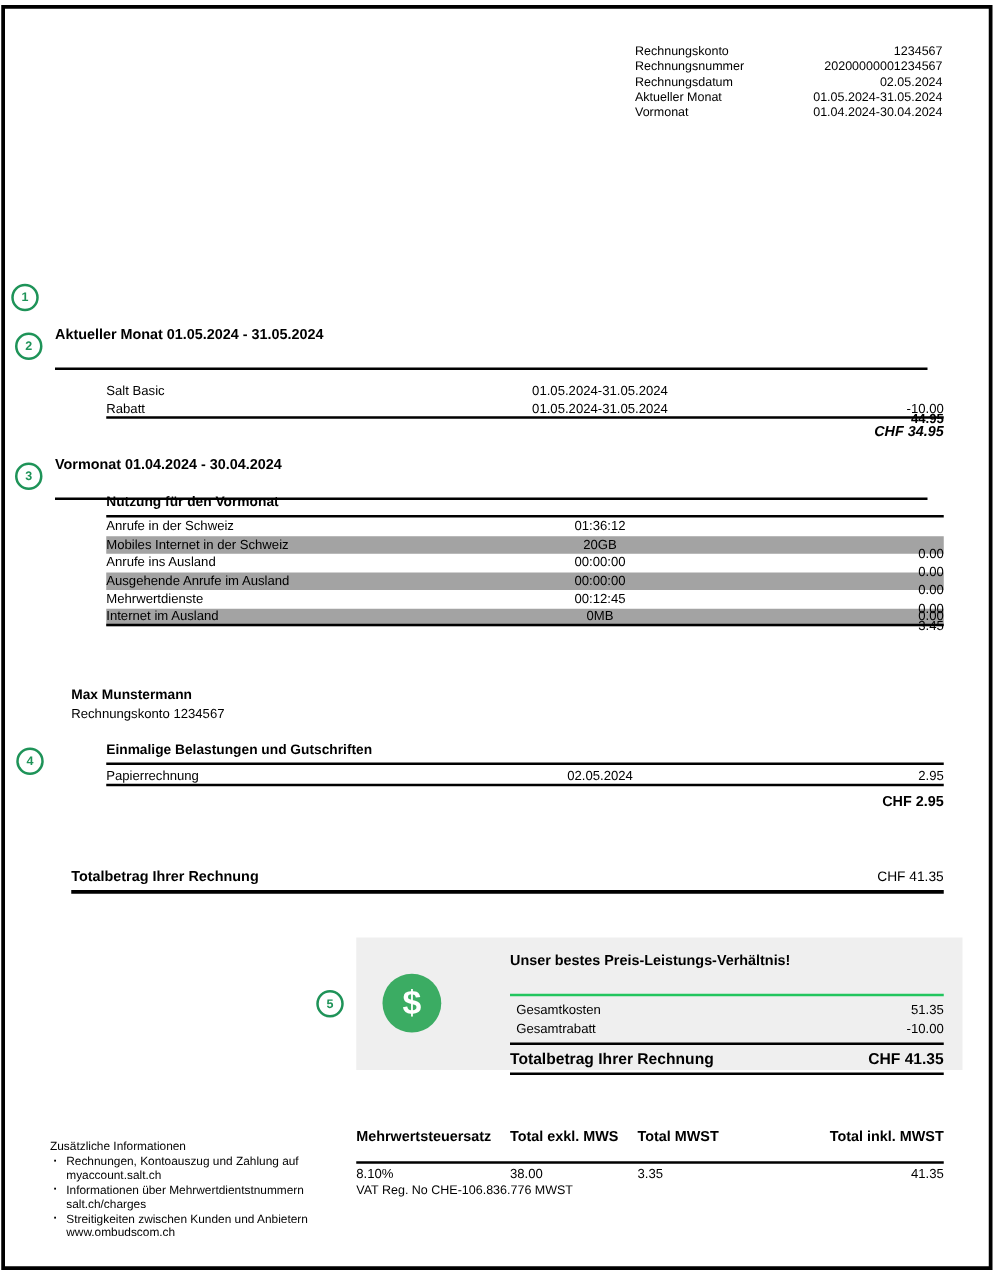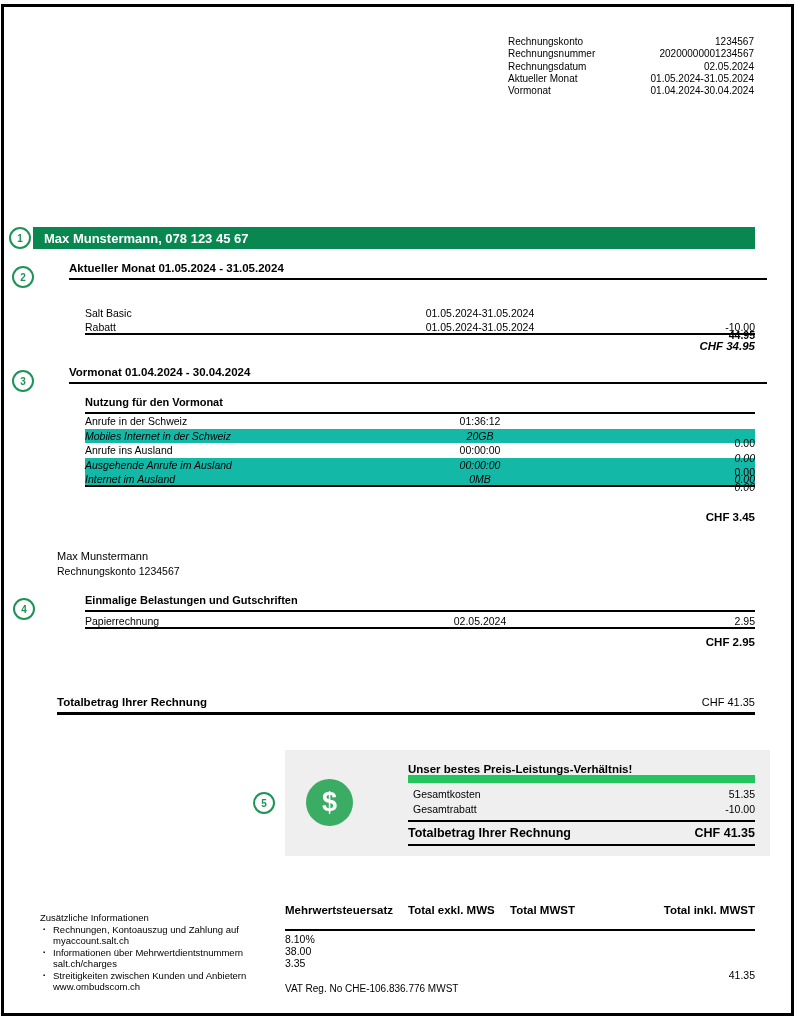--- a/index.html
+++ b/index.html
@@ -20,61 +20,61 @@
   
   .marker { position: absolute; width: 22px; height: 22px; border: 2px solid #1e9358; border-radius: 50%;
             background: #fff; color: #1e9358; font-size: 10px; font-weight: bold;
             display: flex; align-items: center; justify-content: center; }
   .m1 { left: 9px;  top: 227px; }
   .m2 { left: 12px; top: 266px; }
   .m3 { left: 12px; top: 370px; }
   .m4 { left: 13px; top: 598px; }
   .m5 { left: 253px; top: 792px; }
 
-  .sec-title { position: absolute; left: 69px; width: 698px; font-weight: bold; font-size: 11.5px;
-               padding-bottom: 4px; border-bottom: 2px solid #000; }
+  .sec-title { position: absolute; left: 44px; width: 698px; font-weight: bold; font-size: 11.5px;
+               padding-bottom: 20px; border-bottom: 2px solid #000; }
   .sub-title { position: absolute; left: 85px; width: 670px; font-weight: bold; font-size: 11px;
                padding-bottom: 4px; border-bottom: 2px solid #000; }
 
   .tbl { position: absolute; left: 85px; width: 670px; font-size: 10.5px; }
   .tbl .trow { display: flex; align-items: center; height: 14.5px; }
-  .tbl .trow.shaded { background: #14b8a6; font-style: italic; }
+  .tbl .trow.shaded { background: #a3a3a3; }
   .tbl .c-label { width: 250px; }
   .tbl .c-mid { width: 290px; text-align: center; }
   .tbl .c-amt { flex: 1; text-align: right; margin-top: 44px; }
   .tbl .bottom-line { border-bottom: 2.5px solid #000; align-items: flex-end; }
 
   .total-line { position: absolute; right: 46px; width: 300px; text-align: right;
                 font-weight: bold; font-size: 11.5px; }
 
   .customer { position: absolute; left: 57px; top: 549px; font-size: 10.5px; line-height: 15px; }
-  .customer .name { font-weight: normal; font-size: 11px; }
+  .customer .name { font-weight: bold; font-size: 11px; }
 
   .grand-total { position: absolute; left: 57px; top: 696px; width: 698px; display: flex;
                  justify-content: space-between; align-items: flex-end;
                  padding-bottom: 4px; border-bottom: 3px solid #000; }
   .grand-total .gt-label { font-weight: bold; font-size: 11.5px; }
   .grand-total .gt-amt { font-size: 11px; }
 
   
   .summary-box { position: absolute; left: 285px; top: 750px; width: 485px; height: 106px; background: #efefef; }
   .coin { position: absolute; left: 21px; top: 29px; width: 47px; height: 47px; border-radius: 50%;
           background: #3bac63; color: #fff; display: flex; align-items: center; justify-content: center;
           font-size: 27px; font-weight: bold; }
   .box-content { position: absolute; left: 123px; top: 13px; width: 347px; }
-  .box-title { font-weight: bold; font-size: 11.5px; padding-bottom: 0; border-bottom: 8px solid #22c55e; }
+  .box-title { font-weight: bold; font-size: 11.5px; padding-bottom: 20px; border-bottom: 2px solid #22c55e; }
   .box-row { display: flex; justify-content: space-between; font-size: 10.5px; height: 15px; align-items: center; padding-top: 1px; }
   .box-rows { padding: 3px 0 4px 5px; }
   .box-total { display: flex; justify-content: space-between; border-top: 2px solid #000; border-bottom: 2.5px solid #000;
                font-weight: bold; font-size: 12.5px; padding: 4px 0 4px; }
 
   
   .vat { position: absolute; left: 285px; top: 904px; width: 470px; }
   .vat .vhead { display: flex; font-weight: bold; font-size: 11.5px; padding-bottom: 13px; border-bottom: 2.5px solid #000; }
-  .vat .vrow { display: flex; font-size: 10.5px; padding-top: 2px; flex-direction: column; }
+  .vat .vrow { display: flex; font-size: 10.5px; padding-top: 2px; }
   .vat .vc1 { width: 123px; }
   .vat .vc2 { width: 102px; }
   .vat .vc3 { width: 120px; }
   .vat .vc4 { flex: 1; text-align: right; }
   .vat .vreg { font-size: 10px; padding-top: 2px; }
 
   
   .footer-notes { position: absolute; left: 40px; top: 912px; width: 238px; font-size: 9.5px; line-height: 11.5px; }
   .footer-notes .fitem { display: flex; }
   .footer-notes .bullet { width: 13px; flex: none; font-size: 6px; line-height: 11.5px; text-align: left; padding-left: 3px; }
@@ -118,23 +118,20 @@
   <div class="marker m3">
       <span>3</span>
     </div>
   <div class="marker m4">
       <span>4</span>
     </div>
   <div class="marker m5">
       <span>5</span>
     </div>
 
-  <div class="banner">
-    <span>Max Munstermann, 078 123 45 67</span>
-  </div>
 
   <div class="sec-title" style="top:262px;">Aktueller Monat 01.05.2024 - 31.05.2024</div>
   <div class="tbl" style="top:306px;">
     <div class="trow">
       <span class="c-label">Salt Basic</span>
       <span class="c-mid">01.05.2024-31.05.2024</span>
       <span class="c-amt" style="font-weight:bold;">44.95</span>
     </div>
     <div class="trow bottom-line">
       <span class="c-label">Rabatt</span>
@@ -160,27 +157,31 @@
     <div class="trow">
       <span class="c-label">Anrufe ins Ausland</span>
       <span class="c-mid">00:00:00</span>
       <span class="c-amt">0.00</span>
     </div>
     <div class="trow shaded">
       <span class="c-label">Ausgehende Anrufe im Ausland</span>
       <span class="c-mid">00:00:00</span>
       <span class="c-amt">0.00</span>
     </div>
+    <div class="trow">
+      <span class="c-label">Mehrwertdienste</span>
+      <span class="c-mid">00:12:45</span>
+      <span class="c-amt">3.45</span>
+    </div>
     <div class="trow shaded bottom-line">
       <span class="c-label">Internet im Ausland</span>
       <span class="c-mid">0MB</span>
       <span class="c-amt">0.00</span>
     </div>
   </div>
-  <div class="total-line" style="top:511px;">CHF 3.45</div>
 
   <div class="customer">
     <div class="name">Max Munstermann</div>
     <div>Rechnungskonto 1234567</div>
   </div>
 
   <div class="sub-title" style="top:594px;">Einmalige Belastungen und Gutschriften</div>
   <div class="tbl" style="top:614px;">
     <div class="trow bottom-line">
       <span class="c-label">Papierrechnung</span>

